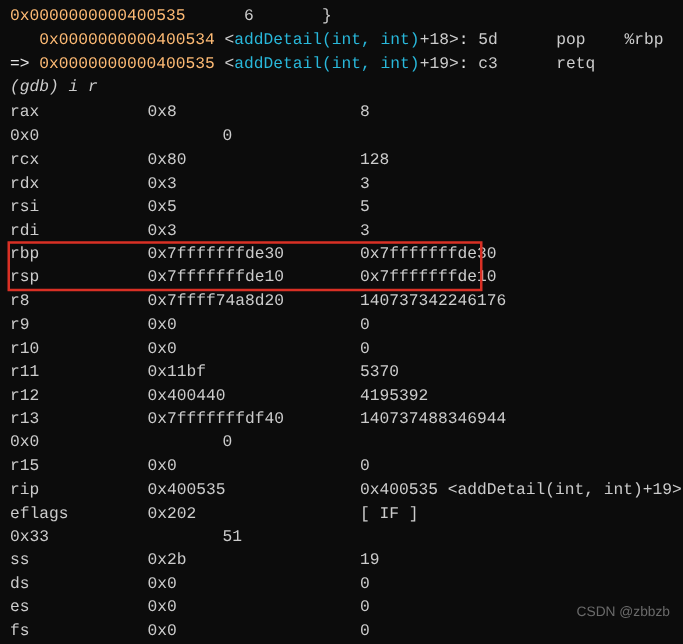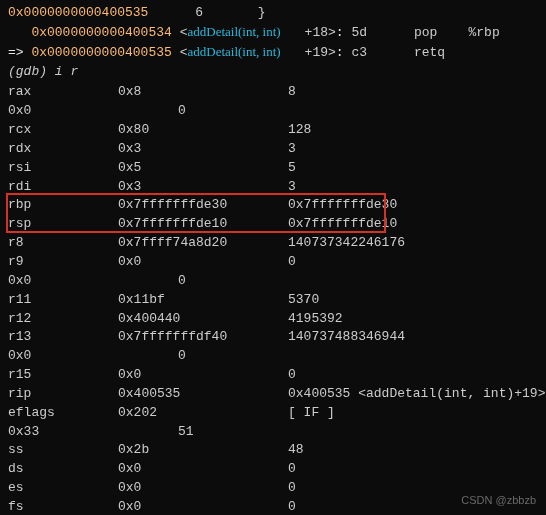--- a/index.html
+++ b/index.html
@@ -26,25 +26,23 @@
       color: #fdba74;
     }
     .addr-white {
       color: #e5e5e5;
     }
     .lt, .gt {
       color: #cccccc;
     }
     .func-teal {
       color: #29b8db;
-      font-family: Liberation Serif, serif;
     }
     .plus-offset {
       color: #cccccc;
-      margin-left: 24px;
     }
     .colon-white {
       color: #e5e5e5;
     }
     .opcode-text {
       color: #cccccc;
     }
     .prompt {
       color: #cccccc;
       font-style: italic;
@@ -68,21 +66,21 @@
     .col-dec {
       flex: 1;
     }
     .highlight-box {
       border: 2px solid #d93025;
       position: absolute;
       pointer-events: none;
     }
     .watermark {
       position: absolute;
-      bottom: 6px;
+      bottom: 16px;
       right: 10px;
       color: #6a6a6a;
       font-size: 11px;
       font-family: Arial, sans-serif;
     }
   </style>
 </head>
 <body>
 
 <div class="disasm-line"><span class="addr-blue">0x0000000000400535</span><span class="opcode-text">      </span><span class="opcode-text">6</span><span class="opcode-text">       </span><span class="opcode-text">}</span></div>
@@ -97,30 +95,30 @@
     <div class="reg-row"><span class="col-name">rax</span><span class="col-hex">0x8</span><span class="col-dec">8</span></div>
     <div class="reg-row"><span class="col-hex">0x0</span><span class="col-dec">0</span></div>
     <div class="reg-row"><span class="col-name">rcx</span><span class="col-hex">0x80</span><span class="col-dec">128</span></div>
     <div class="reg-row"><span class="col-name">rdx</span><span class="col-hex">0x3</span><span class="col-dec">3</span></div>
     <div class="reg-row"><span class="col-name">rsi</span><span class="col-hex">0x5</span><span class="col-dec">5</span></div>
     <div class="reg-row"><span class="col-name">rdi</span><span class="col-hex">0x3</span><span class="col-dec">3</span></div>
     <div class="reg-row"><span class="col-name">rbp</span><span class="col-hex">0x7fffffffde30</span><span class="col-dec">0x7fffffffde30</span></div>
     <div class="reg-row"><span class="col-name">rsp</span><span class="col-hex">0x7fffffffde10</span><span class="col-dec">0x7fffffffde10</span></div>
     <div class="reg-row"><span class="col-name">r8</span><span class="col-hex">0x7ffff74a8d20</span><span class="col-dec">140737342246176</span></div>
     <div class="reg-row"><span class="col-name">r9</span><span class="col-hex">0x0</span><span class="col-dec">0</span></div>
-    <div class="reg-row"><span class="col-hex">0x0</span><span class="col-dec">0</span></div>
+    <div class="reg-row"><span class="col-name">r10</span><span class="col-hex">0x0</span><span class="col-dec">0</span></div>
     <div class="reg-row"><span class="col-name">r11</span><span class="col-hex">0x11bf</span><span class="col-dec">5370</span></div>
     <div class="reg-row"><span class="col-name">r12</span><span class="col-hex">0x400440</span><span class="col-dec">4195392</span></div>
     <div class="reg-row"><span class="col-name">r13</span><span class="col-hex">0x7fffffffdf40</span><span class="col-dec">140737488346944</span></div>
     <div class="reg-row"><span class="col-hex">0x0</span><span class="col-dec">0</span></div>
     <div class="reg-row"><span class="col-name">r15</span><span class="col-hex">0x0</span><span class="col-dec">0</span></div>
     <div class="reg-row"><span class="col-name">rip</span><span class="col-hex">0x400535</span><span class="col-dec">0x400535 &lt;addDetail(int, int)+19&gt;</span></div>
     <div class="reg-row"><span class="col-name">eflags</span><span class="col-hex">0x202</span><span class="col-dec">[ IF ]</span></div>
     <div class="reg-row"><span class="col-hex">0x33</span><span class="col-dec">51</span></div>
-    <div class="reg-row"><span class="col-name">ss</span><span class="col-hex">0x2b</span><span class="col-dec">48</span></div>
+    <div class="reg-row"><span class="col-name">ss</span><span class="col-hex">0x2b</span><span class="col-dec">19</span></div>
     <div class="reg-row"><span class="col-name">ds</span><span class="col-hex">0x0</span><span class="col-dec">0</span></div>
     <div class="reg-row"><span class="col-name">es</span><span class="col-hex">0x0</span><span class="col-dec">0</span></div>
     <div class="reg-row"><span class="col-name">fs</span><span class="col-hex">0x0</span><span class="col-dec">0</span></div>
     <div class="reg-row"><span class="col-name">gs</span><span class="col-hex">0x0</span><span class="col-dec">0</span></div>
   </div>
 
 <div class="highlight-box" id="hlBox" style="left: 6px; top: 193.438px; width: 380px; height: 39.6875px;"></div>
 
 <div class="watermark">CSDN @zbbzb</div>
 

